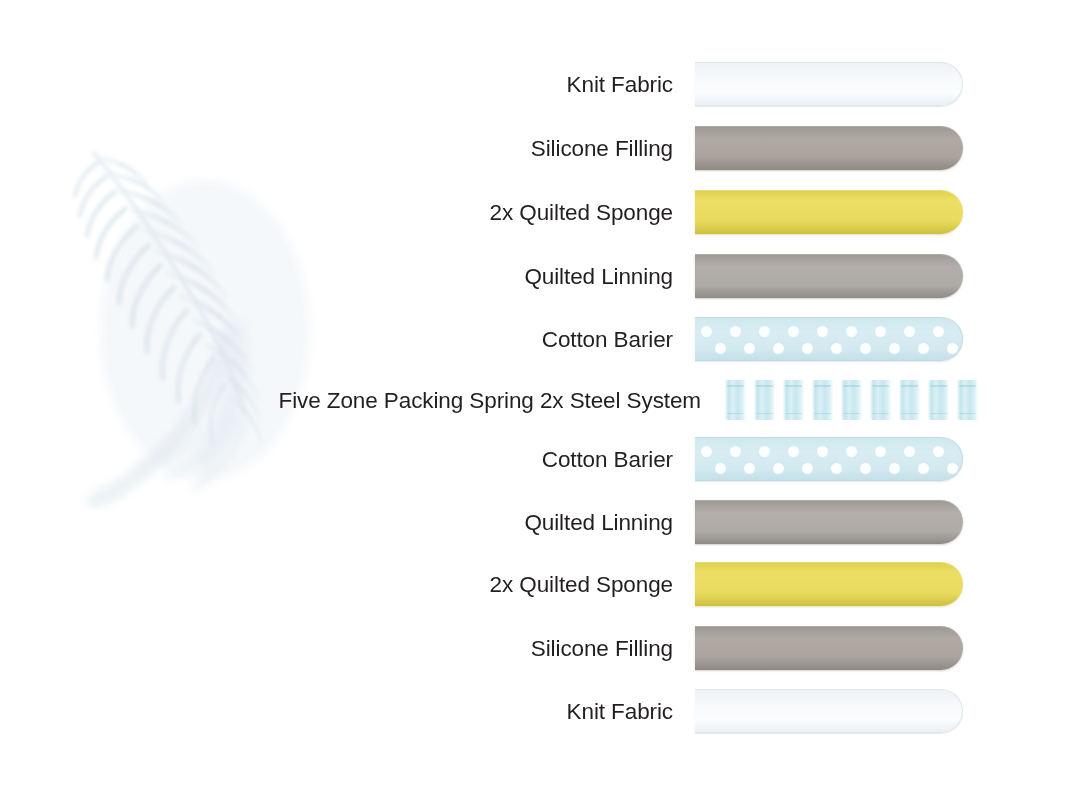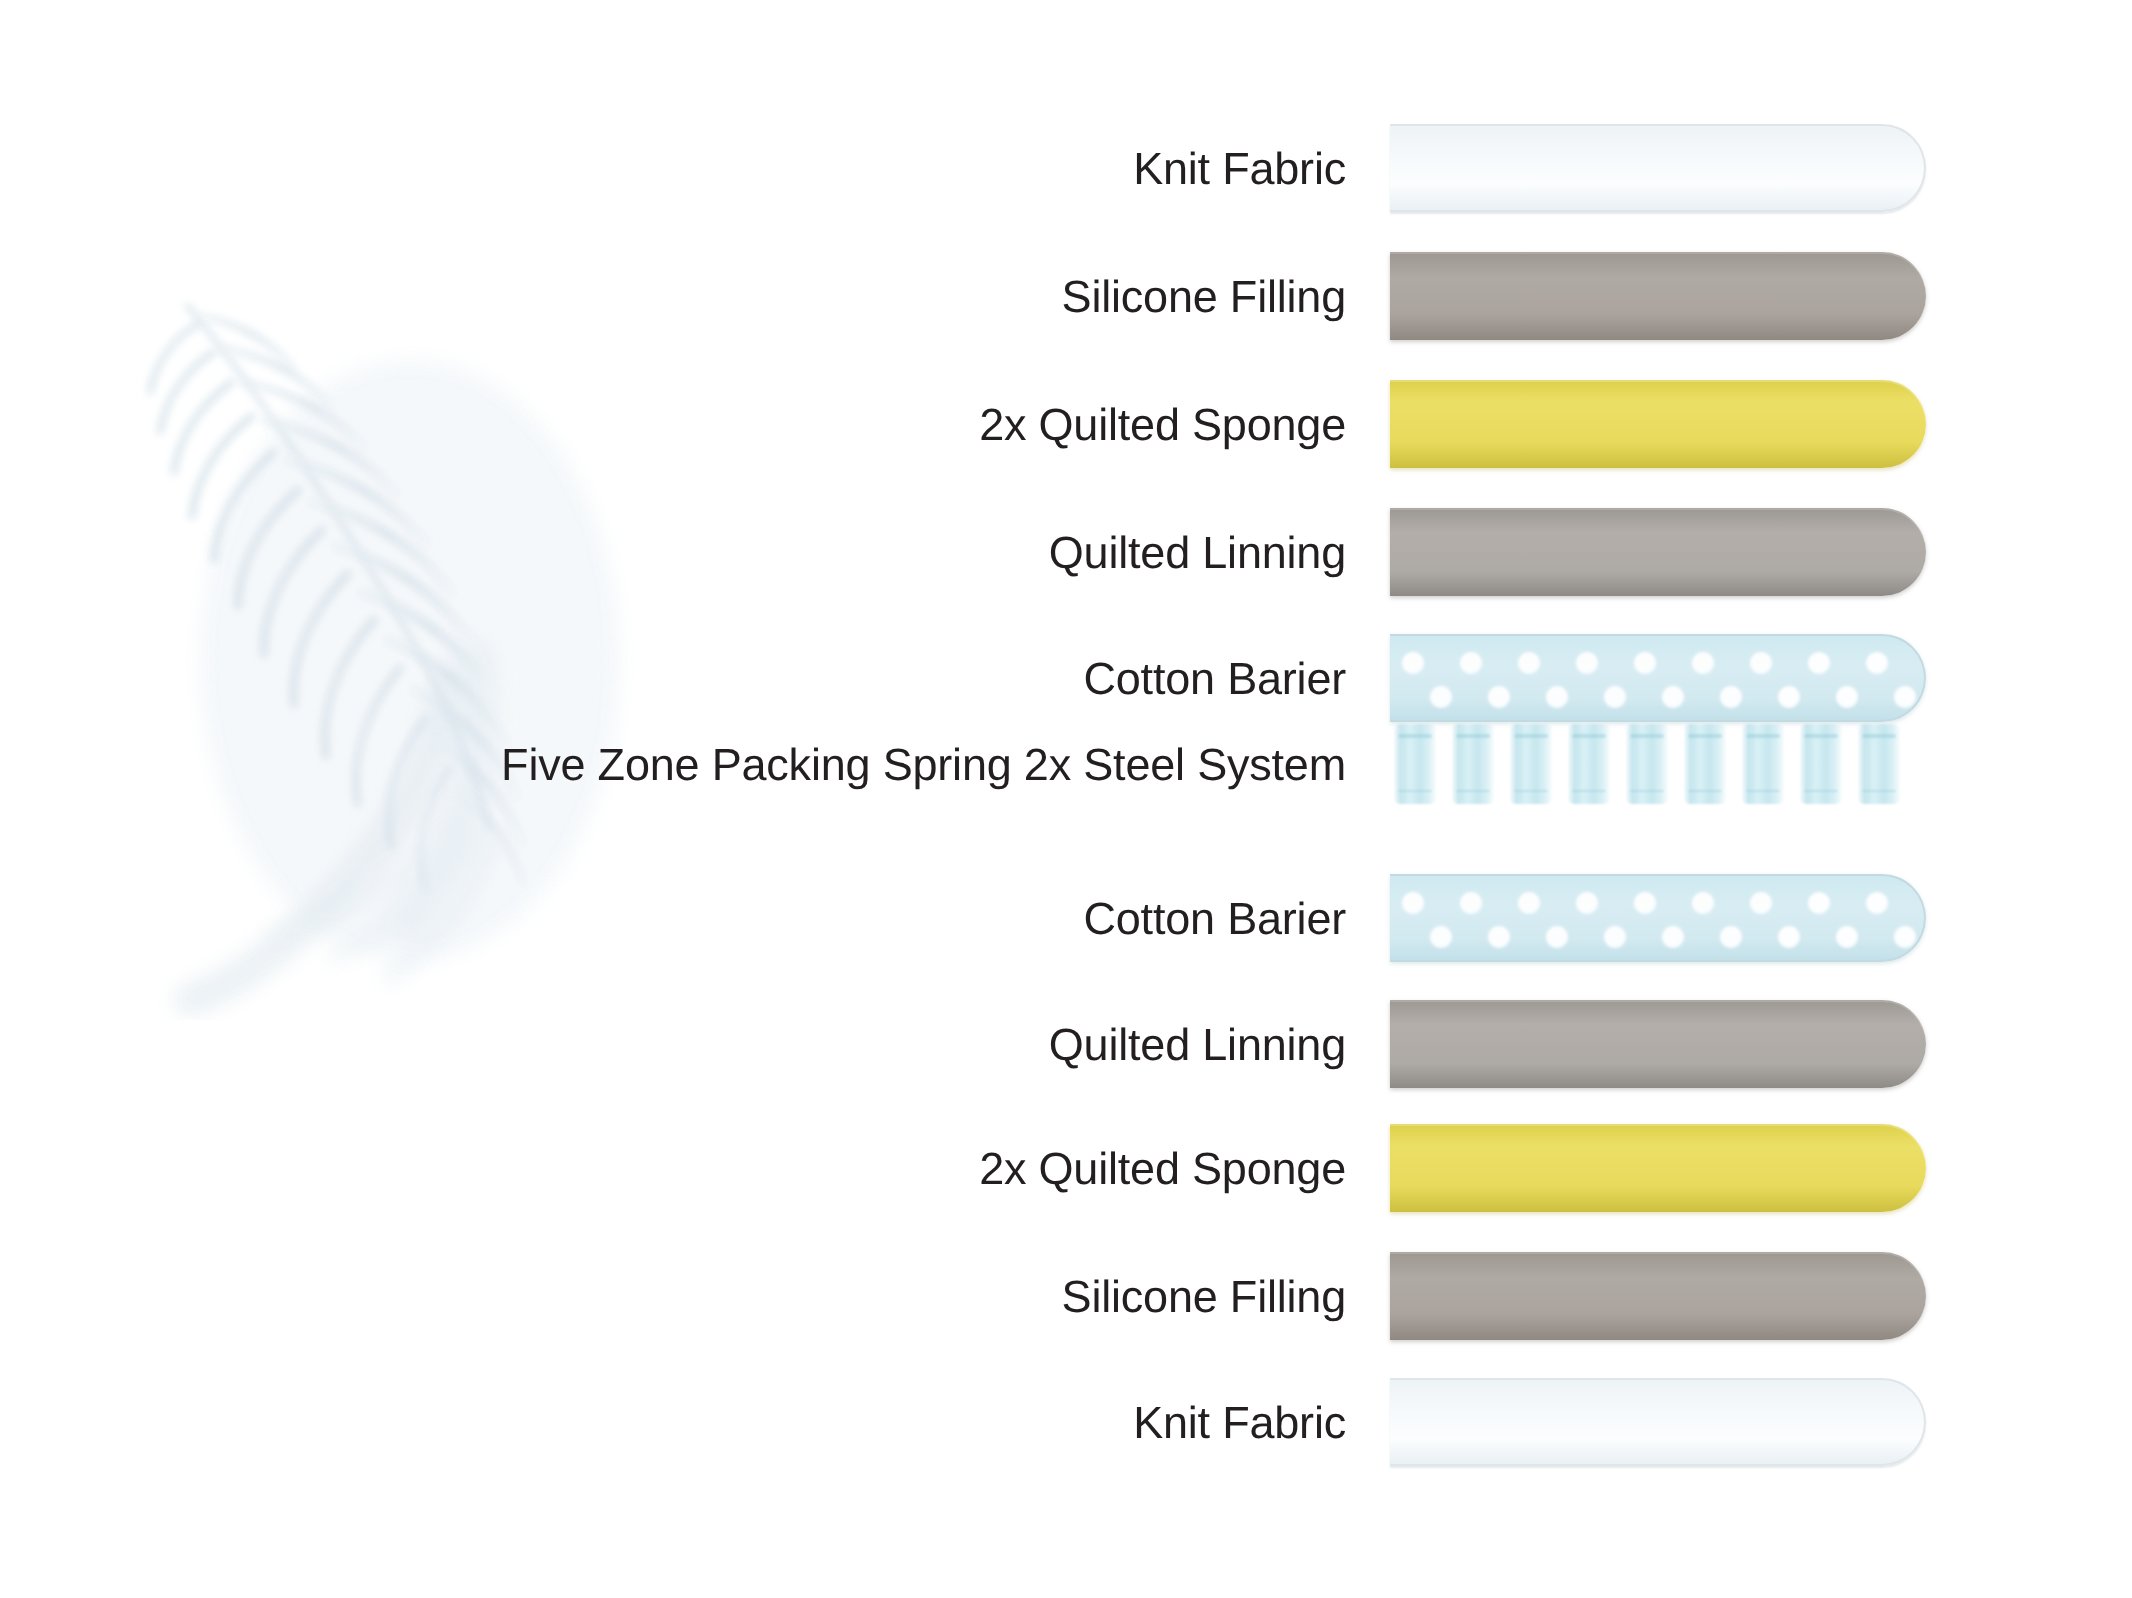--- a/index.html
+++ b/index.html
@@ -275,21 +275,21 @@
             <span class="dot" style="left: 107px; top: 25px;"></span>
             <span class="dot" style="left: 136px; top: 25px;"></span>
             <span class="dot" style="left: 165px; top: 25px;"></span>
             <span class="dot" style="left: 194px; top: 25px;"></span>
             <span class="dot" style="left: 223px; top: 25px;"></span>
             <span class="dot" style="left: 252px; top: 25px;"></span>
           </div>
         </div>
       </div>
     </div>
-    <div class="layer-row" style="top: 360px;">
+    <div class="layer-row" style="top: 378px; padding-left: 28px;">
       <div class="layer-label">Five Zone Packing Spring 2x Steel System</div>
       <div class="layer-bar-wrap">
         <div class="layer-bar bar-spring">
           <span class="coil" style="left: 2px;"></span>
           <span class="coil" style="left: 31px;"></span>
           <span class="coil" style="left: 60px;"></span>
           <span class="coil" style="left: 89px;"></span>
           <span class="coil" style="left: 118px;"></span>
           <span class="coil" style="left: 147px;"></span>
           <span class="coil" style="left: 176px;"></span>

